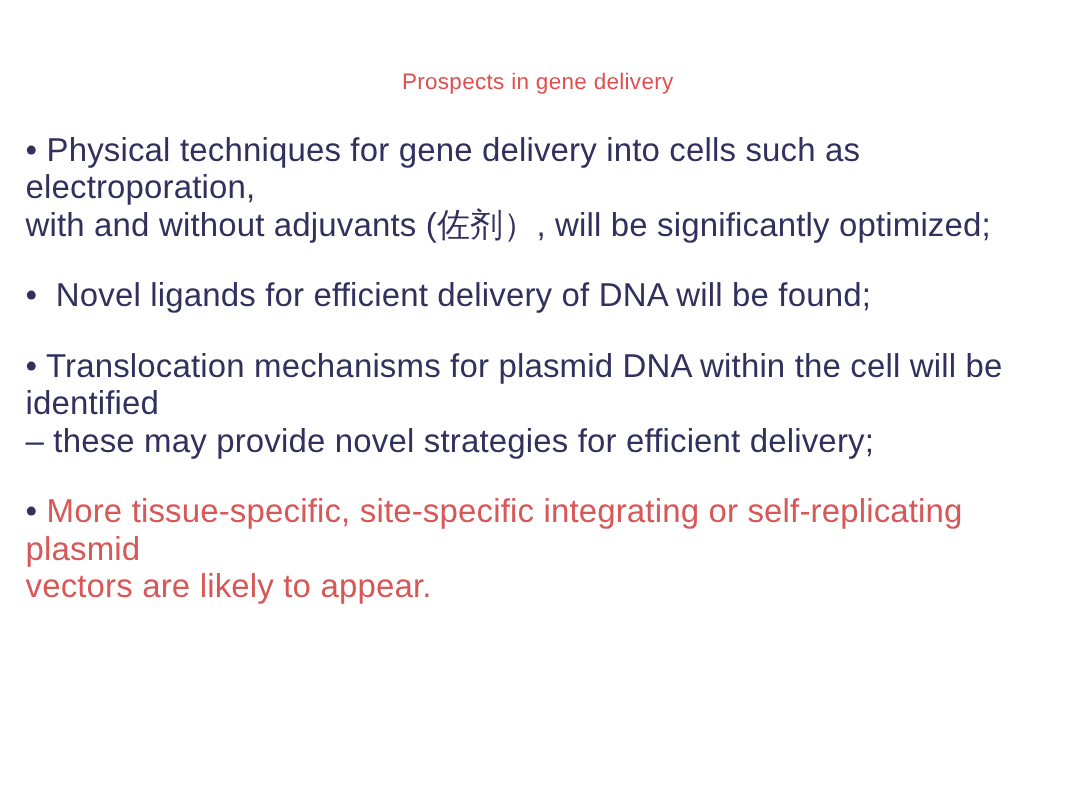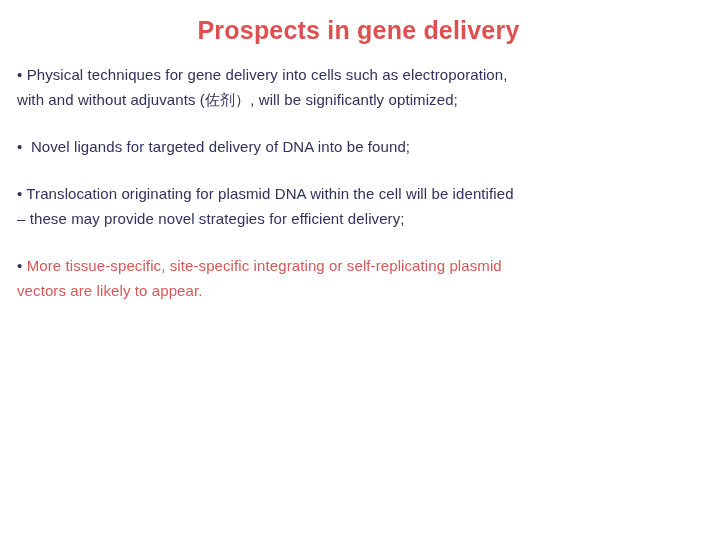--- a/index.html
+++ b/index.html
@@ -18,30 +18,31 @@
   }
   .slide {
     width: 720px;
     height: 540px;
     background: var(--bg-color);
     padding: 16px 20px 0 17px;
   }
   .slide-title {
     text-align: center;
     color: var(--title-color);
-    font-size: 25px;
-    font-weight: bold;
+    font-size: 15px;
+    font-weight: normal;
     line-height: 28px;
     margin-bottom: 18px;
     letter-spacing: 0.2px;
+    margin-top: 25px;
   }
   .bullet {
     white-space: pre-wrap;
     color: var(--body-color);
-    font-size: 15px;
+    font-size: 22px;
     line-height: 25px;
     margin-bottom: 22px;
     letter-spacing: 0.1px;
   }
   .bullet .marker {
     color: var(--body-color);
   }
   .bullet .text {
     color: var(--body-color);
   }
@@ -53,20 +54,20 @@
 <body>
 
 <div class="slide">
   <div class="slide-title">Prospects in gene delivery</div>
 
   <p class="bullet"><span class="marker">• </span><span class="text">Physical techniques for gene delivery into cells such as electroporation,
 with and without adjuvants (佐剂）, will be significantly optimized;</span></p>
 
 
 
-  <p class="bullet"><span class="marker">• </span><span class="text"> Novel ligands for targeted delivery of DNA into be found;</span></p>
+  <p class="bullet"><span class="marker">• </span><span class="text"> Novel ligands for efficient delivery of DNA will be found;</span></p>
 
-  <p class="bullet"><span class="marker">• </span><span class="text">Translocation originating for plasmid DNA within the cell will be identified
+  <p class="bullet"><span class="marker">• </span><span class="text">Translocation mechanisms for plasmid DNA within the cell will be identified
 – these may provide novel strategies for efficient delivery;</span></p>
 
   <p class="bullet emphasis"><span class="marker">• </span><span class="text">More tissue-specific, site-specific integrating or self-replicating plasmid
 vectors are likely to appear.</span></p>
 </div>
 
 </body></html>

